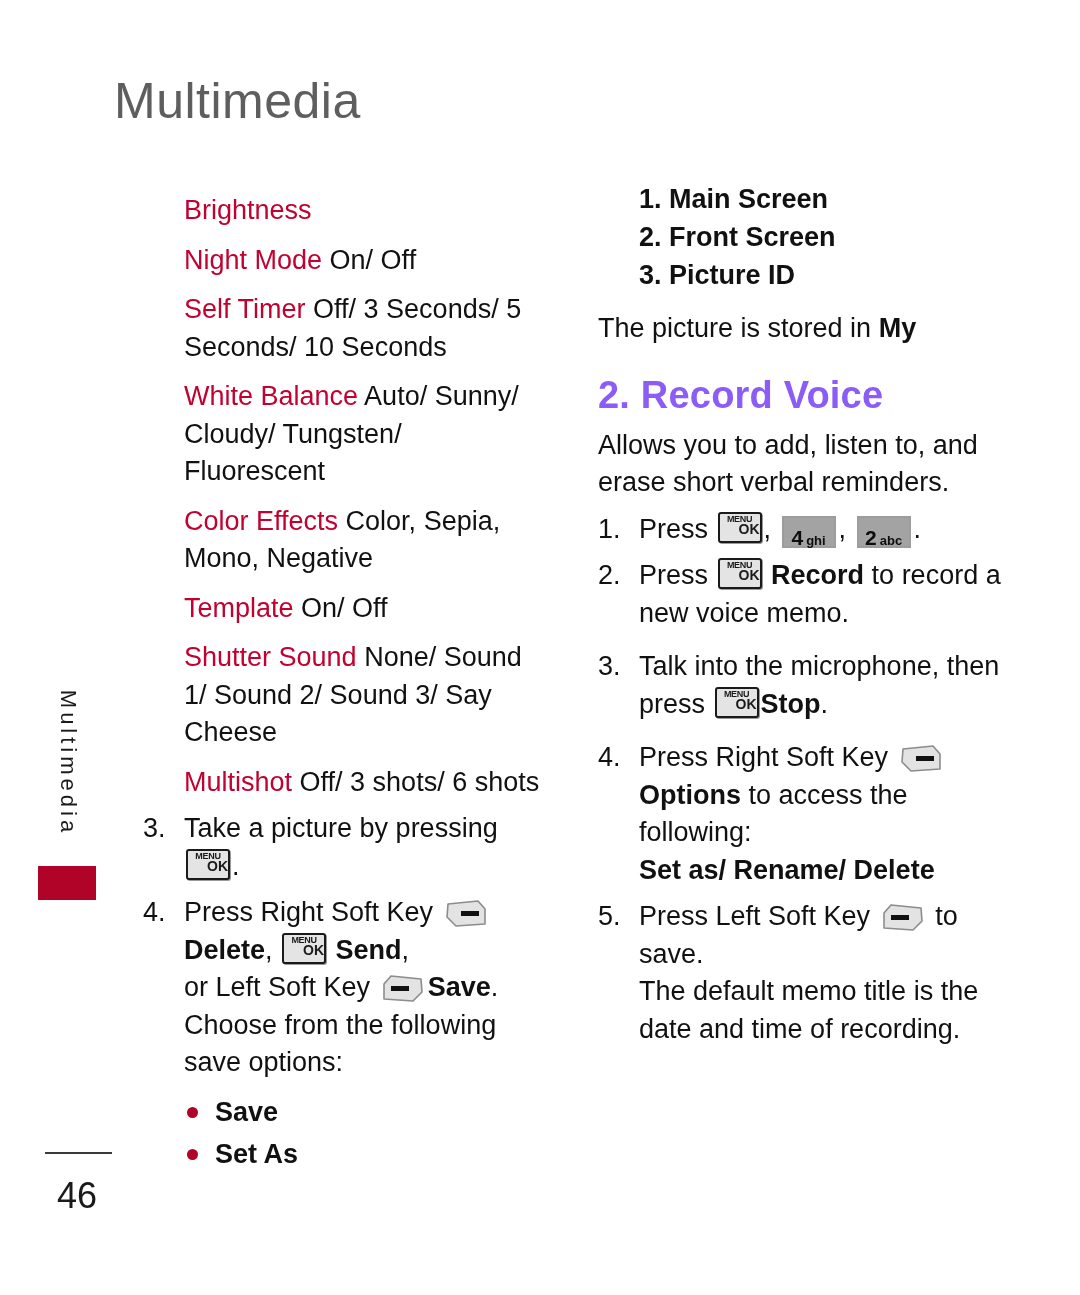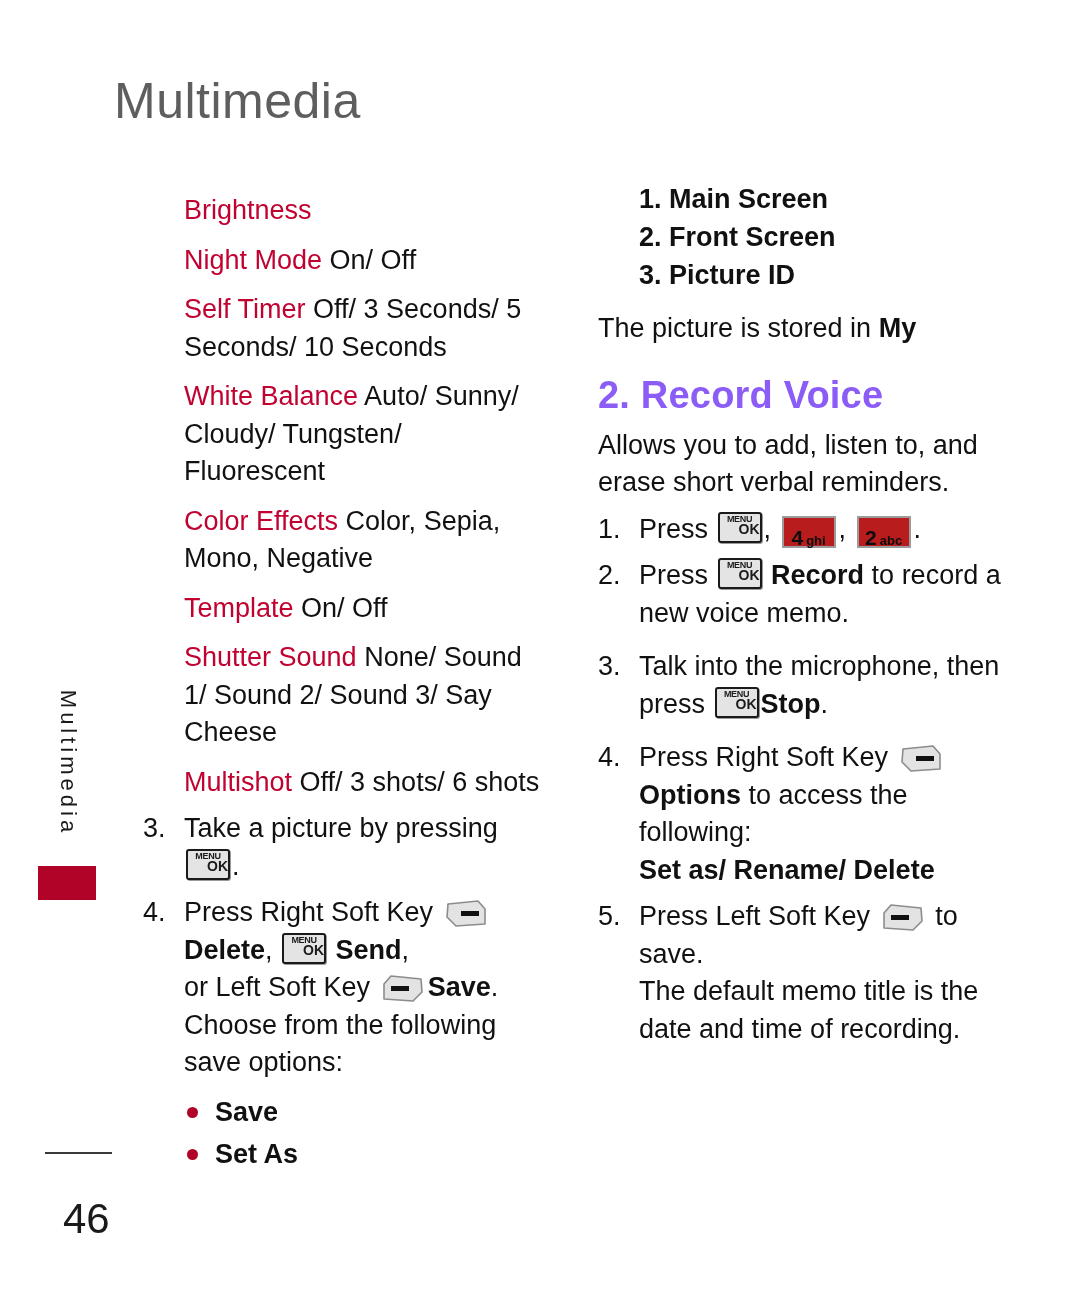--- a/index.html
+++ b/index.html
@@ -187,21 +187,21 @@
     line-height: 15px;
     font-weight: 700;
     color: #1a1a1a;
   }
 
   
   .key-num {
     min-width: 54px;
     height: 32px;
     border: 2px solid #9c9c9c;
-    background: #b91c1c;
+    background: #a3a3a3;
     margin: 0 3px;
     padding: 0 5px;
     box-sizing: border-box;
     text-align: center;
     white-space: nowrap;
     vertical-align: -7px;
   }
   .key-num .k-digit {
     font-size: 21px;
     font-weight: 700;
@@ -231,26 +231,25 @@
   .footer-rule {
     position: absolute;
     left: 45px;
     top: 1152px;
     width: 67px;
     height: 2px;
     background: #3a3a3a;
   }
   .page-number {
     position: absolute;
-    left: 63px;
+    left: 57px;
     top: 1178px;
-    font-size: 42px;
+    font-size: 36px;
     color: #1a1a1a;
     line-height: 1;
-    margin-top: 20px;
   }
 </style>
 </head>
 <body>
 
 <div class="page">
 
   <div class="chapter-title">Multimedia</div>
 
   <div class="side-tab">

